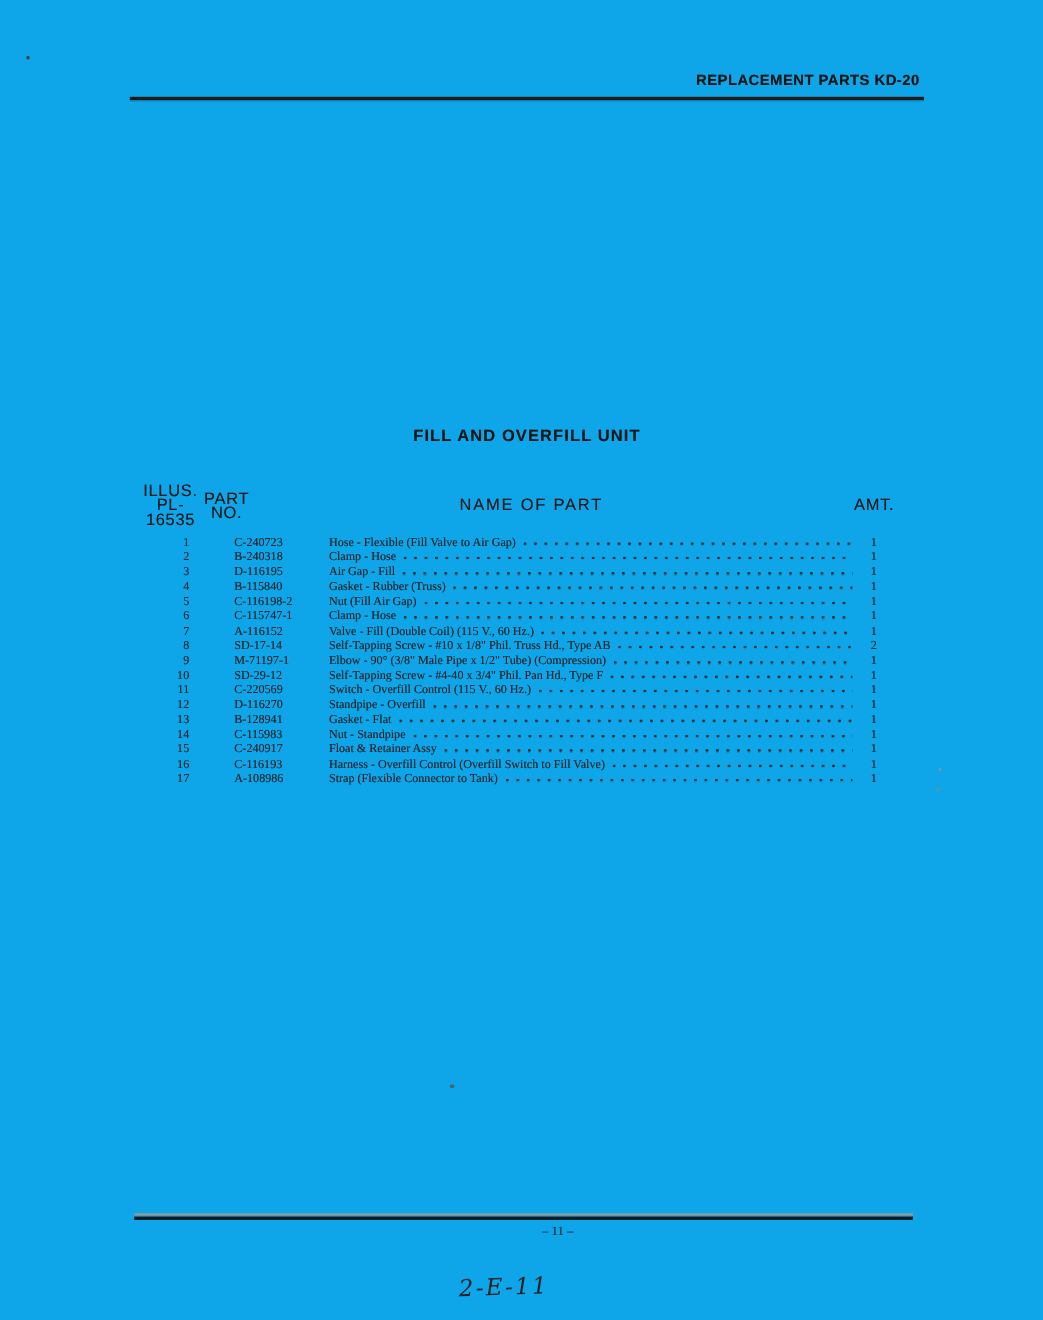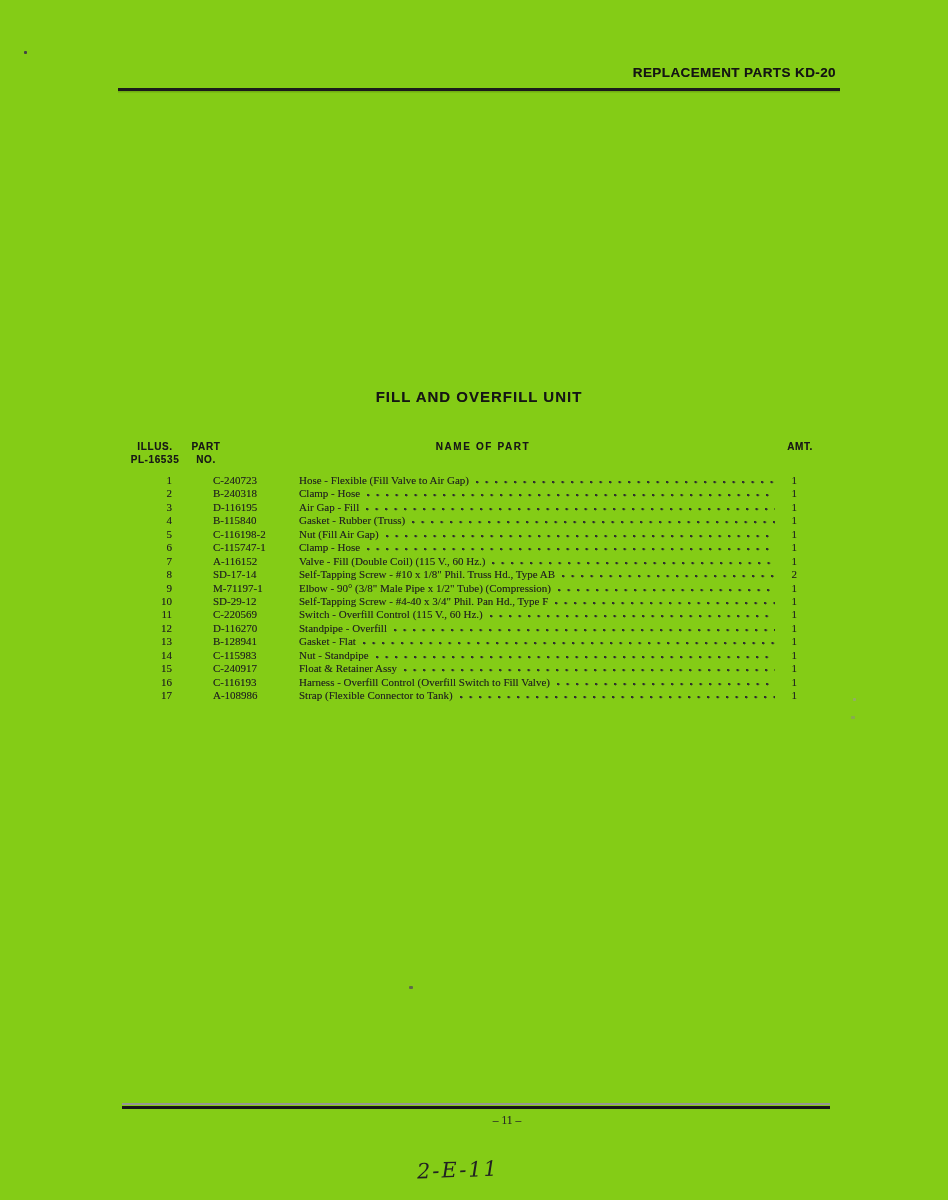--- a/index.html
+++ b/index.html
@@ -5,21 +5,21 @@
   html, body { margin: 0; padding: 0; }
   body {
     width: 948px; height: 1200px;
     background: #ffffff;
     font-family: "Liberation Serif", serif;
     color: #1c1c1c;
   }
   .page {
     position: relative;
     width: 948px; height: 1200px;
-    background: #84cc16;
+    background: #0ea5e9;
     overflow: hidden;
   }
   
   .header-right {
     position: absolute;
     top: 65px; right: 112px;
     font-family: "Liberation Sans", sans-serif;
     font-weight: bold;
     font-size: 13.5px;
     letter-spacing: 0.4px;
@@ -47,24 +47,24 @@
     text-shadow: 0 0 0.5px rgba(0,0,0,0.4);
   }
   
   .parts-table {
     position: absolute;
     top: 440px; left: 128px;
     width: 690px;
   }
   .thead {
     display: flex;
-    align-items: flex-start;
+    align-items: center;
     font-family: "Liberation Sans", sans-serif;
-    font-weight: bold;
-    font-size: 10px;
+    font-weight: normal;
+    font-size: 15px;
     line-height: 13px;
     letter-spacing: 0.6px;
     color: #181818;
     text-shadow: 0 0 0.4px rgba(0,0,0,0.4);
   }
   .h-illus { width: 58px; text-align: center; margin-left: -2px; }
   .h-part  { width: 44px; text-align: center; }
   .h-name  { flex: 1; text-align: center; letter-spacing: 1.6px; padding-right: 32px; }
   .h-amt   { width: 48px; text-align: right; box-sizing: border-box; padding-right: 5px; }
   .tbody { margin-top: 8px; }

